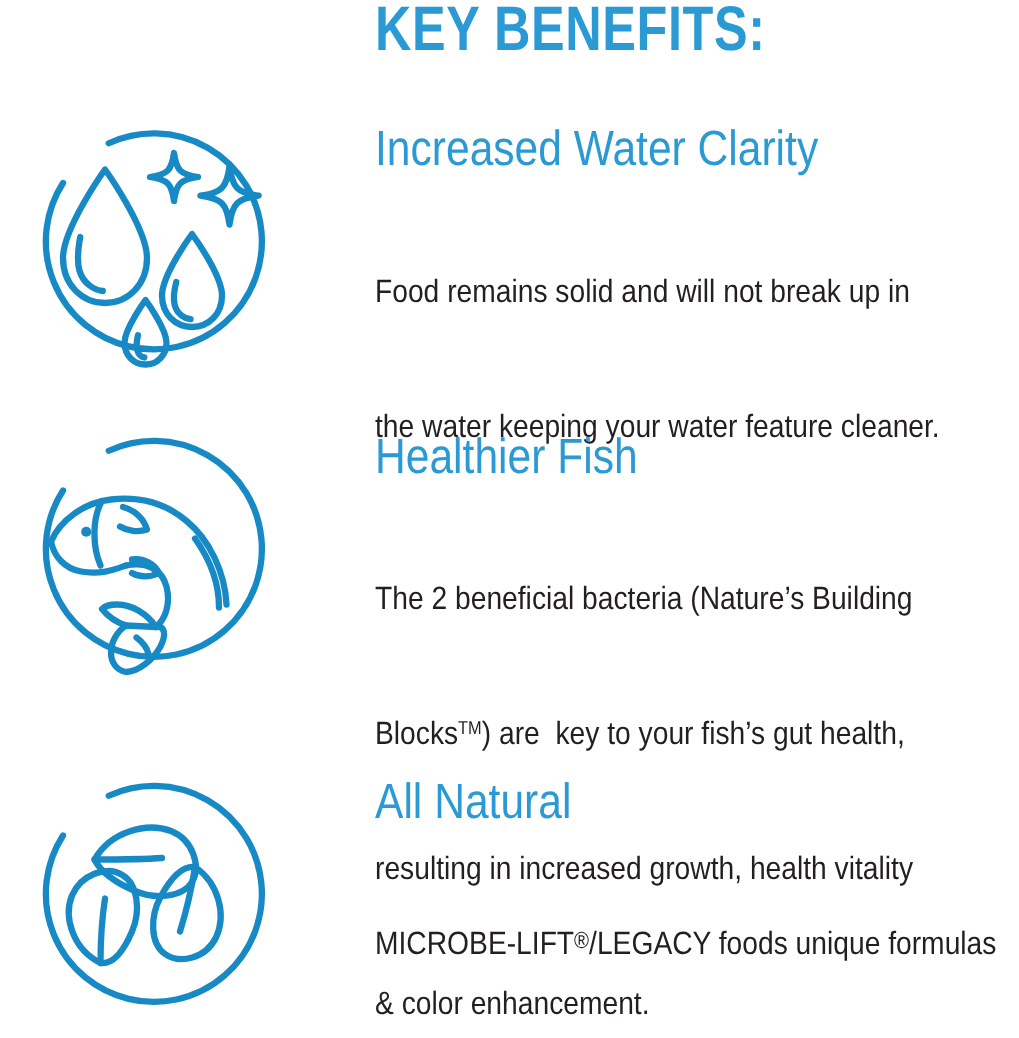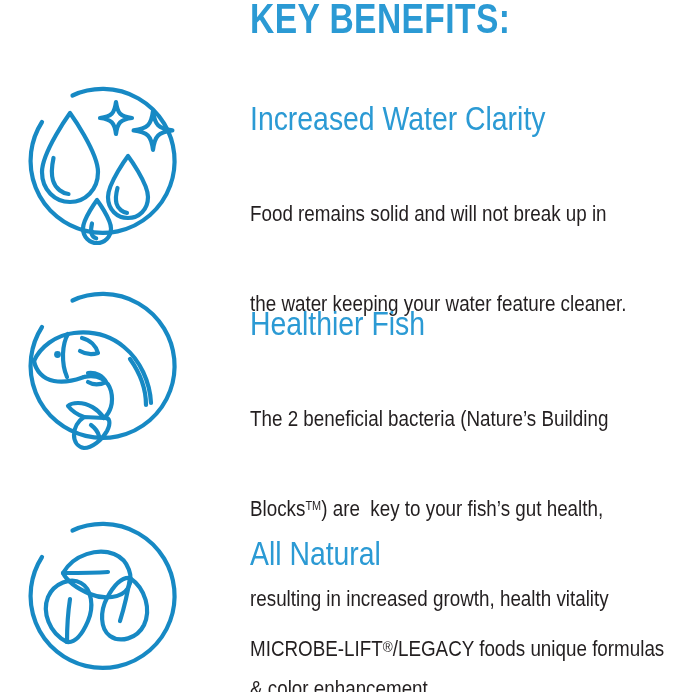--- a/index.html
+++ b/index.html
@@ -50,21 +50,20 @@
     width: 168px;
     height: 168px;
   }
   .benefit-icon svg { display: block; }
 
   .benefit-text {
     position: absolute;
     left: 250px;
     top: 0;
     width: 424px;
-    margin-top: 20px;
   }
 
   .benefit-heading {
     color: #2b9ad4;
     font-family: "Liberation Sans", sans-serif;
     font-weight: normal;
     font-size: 33px;
     line-height: 38px;
     margin: 0 0 1px 0;
     transform: scaleX(0.86);

